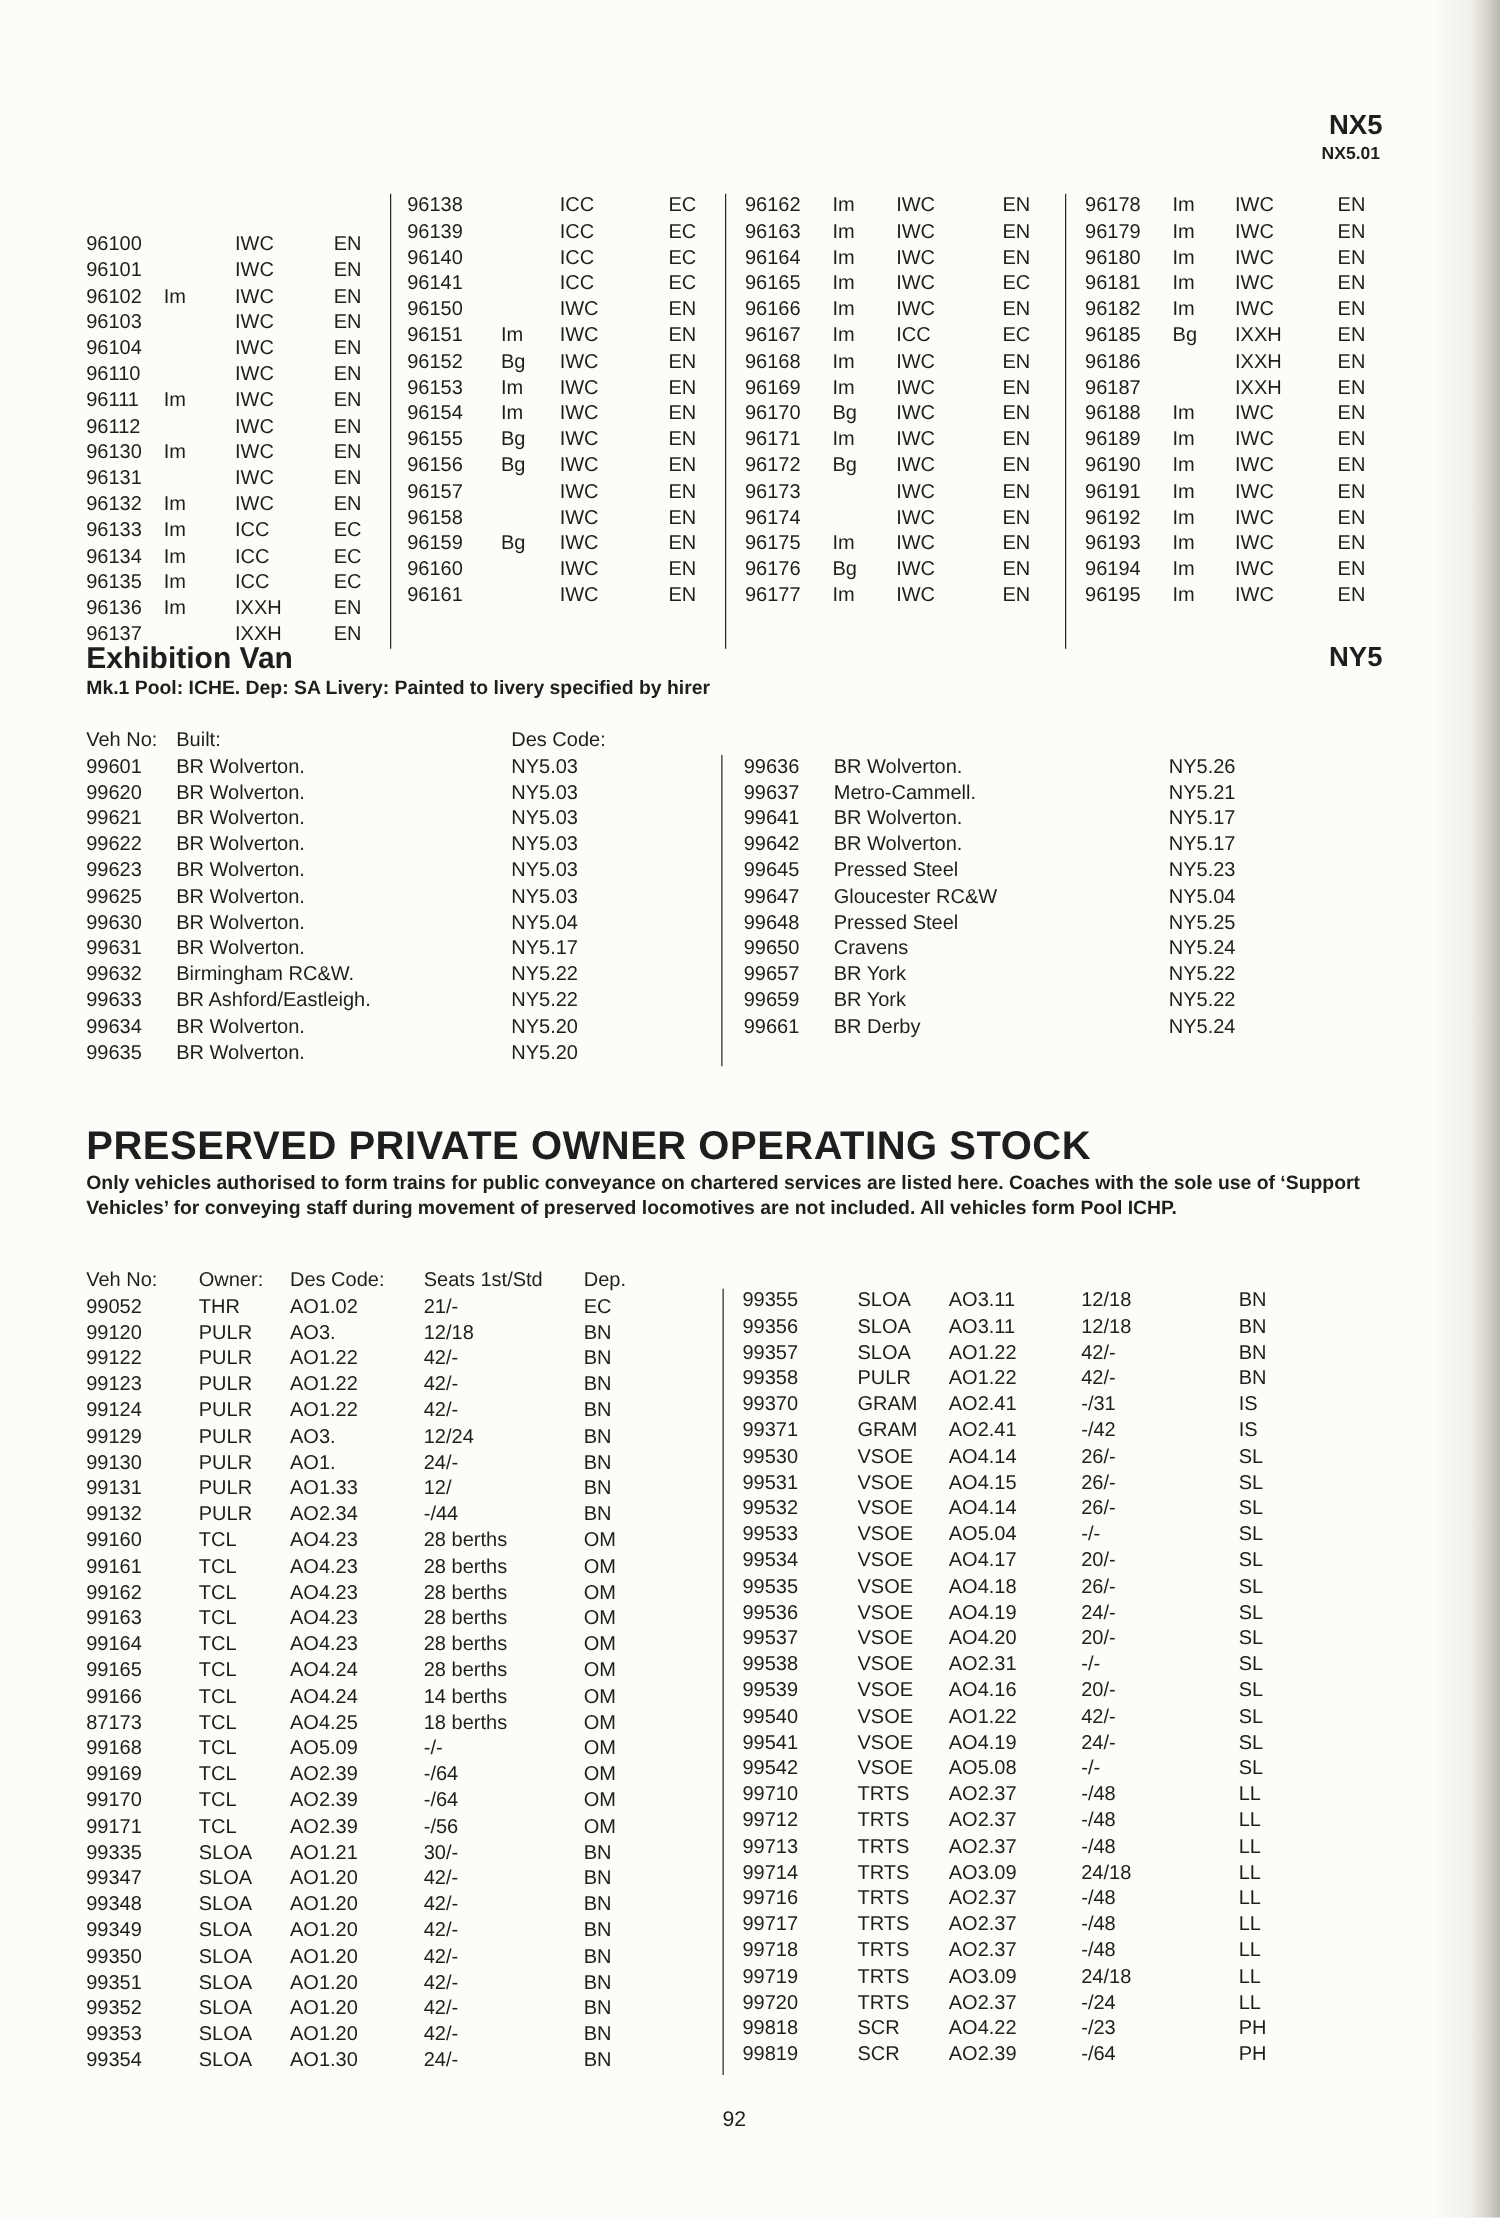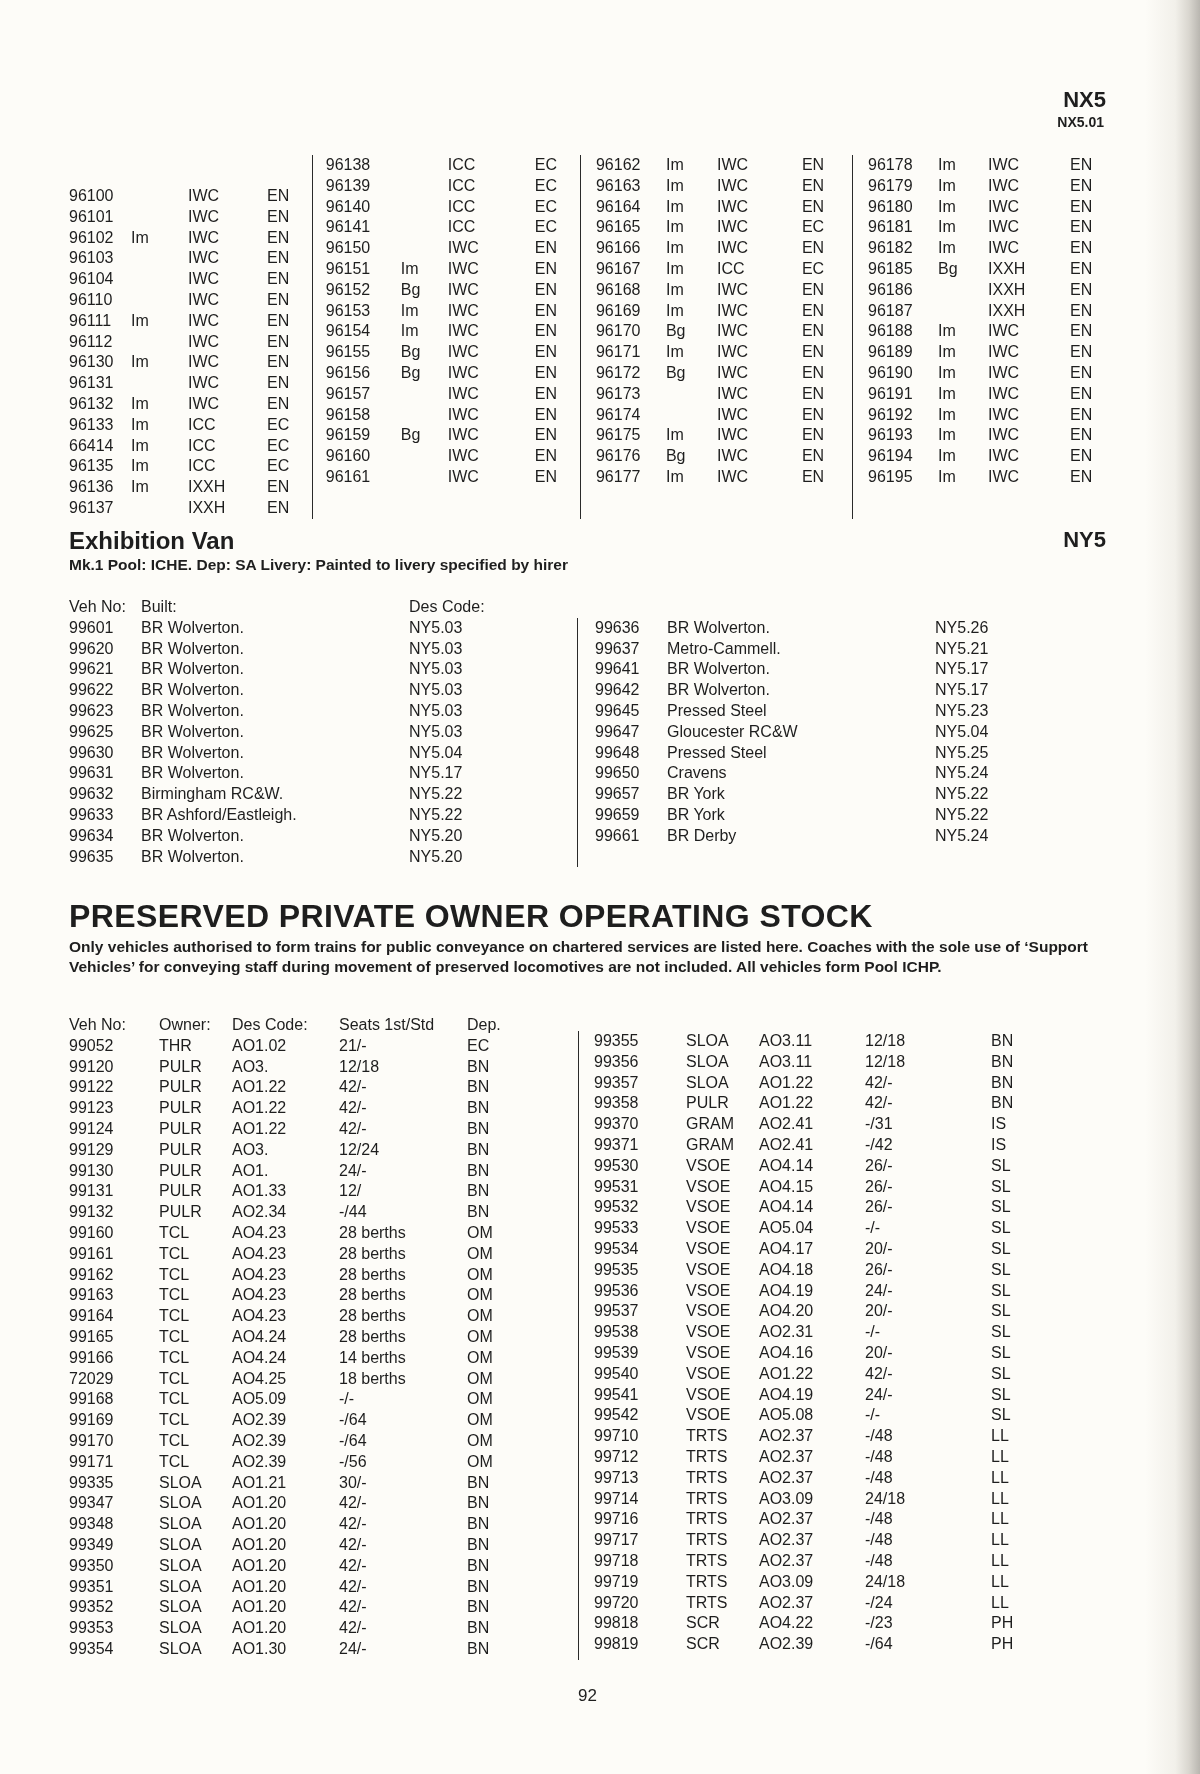--- a/index.html
+++ b/index.html
@@ -30,21 +30,21 @@
   .guv-col { position: relative; font-size: 16px; line-height: 20.8px; }
   .guv-col.sep { border-left: 1.5px solid #2a2a2a; }
   .guv-row { display: flex; white-space: nowrap; }
   .guv-row span { display: inline-block; }
   .g-no { width: 62px; }
   .g-lv { width: 34px; }
   .g-pool { width: 64px; }
   .g-dep { width: 30px; }
 
   
-  #exh { position: absolute; top: 527px; left: 0; width: 1037px; }
+  #exh { position: absolute; top: 513px; left: 0; width: 1037px; }
   .exh-title { font-weight: bold; font-size: 24px; }
   .exh-sub { font-weight: bold; font-size: 15.5px; margin-top: 1px; }
   .exh-grid { position: absolute; top: 70px; left: 0; display: flex; font-size: 16px; line-height: 20.8px; }
   .exh-col { position: relative; }
   .exh-col.sep { border-left: 1.5px solid #2a2a2a; margin-top: 20.8px; }
   .exh-row { display: flex; white-space: nowrap; }
   .e-no { width: 72px; }
   .e-built { width: 268px; }
   .e-des { width: 78px; }
 
@@ -149,21 +149,21 @@
             <span class="g-pool" style="width: 79px;">IWC</span>
             <span class="g-dep">EN</span>
           </div>
           <div class="guv-row">
             <span class="g-no" style="width: 62px;">96133</span>
             <span class="g-lv" style="width: 57px;">Im</span>
             <span class="g-pool" style="width: 79px;">ICC</span>
             <span class="g-dep">EC</span>
           </div>
           <div class="guv-row">
-            <span class="g-no" style="width: 62px;">66414</span>
+            <span class="g-no" style="width: 62px;">96134</span>
             <span class="g-lv" style="width: 57px;">Im</span>
             <span class="g-pool" style="width: 79px;">ICC</span>
             <span class="g-dep">EC</span>
           </div>
           <div class="guv-row">
             <span class="g-no" style="width: 62px;">96135</span>
             <span class="g-lv" style="width: 57px;">Im</span>
             <span class="g-pool" style="width: 79px;">ICC</span>
             <span class="g-dep">EC</span>
           </div>
@@ -729,21 +729,21 @@
             <span class="p-dep">OM</span>
           </div>
           <div class="pres-row">
             <span class="p-no">99166</span>
             <span class="p-own">TCL</span>
             <span class="p-des">AO4.24</span>
             <span class="p-seat">14 berths</span>
             <span class="p-dep">OM</span>
           </div>
           <div class="pres-row">
-            <span class="p-no">72029</span>
+            <span class="p-no">87173</span>
             <span class="p-own">TCL</span>
             <span class="p-des">AO4.25</span>
             <span class="p-seat">18 berths</span>
             <span class="p-dep">OM</span>
           </div>
           <div class="pres-row">
             <span class="p-no">99168</span>
             <span class="p-own">TCL</span>
             <span class="p-des">AO5.09</span>
             <span class="p-seat">-/-</span>

